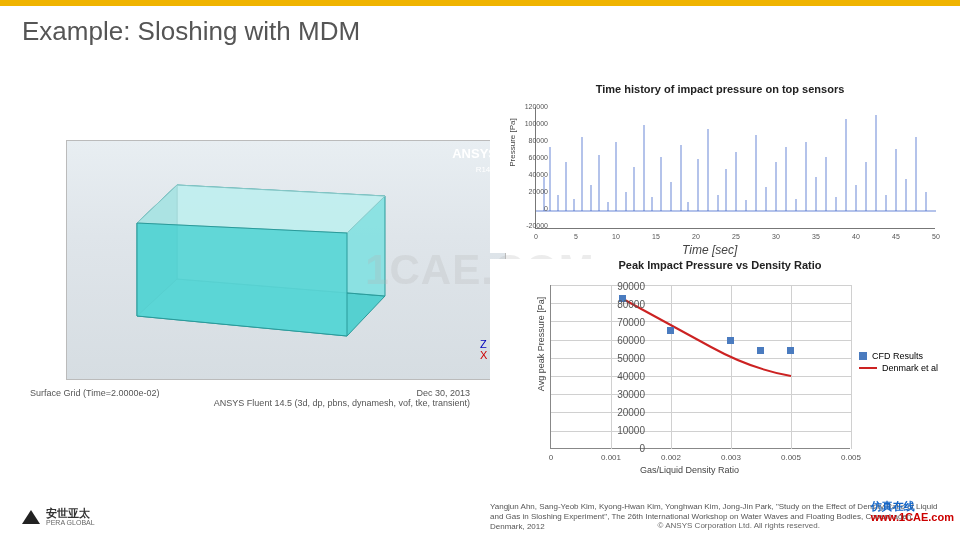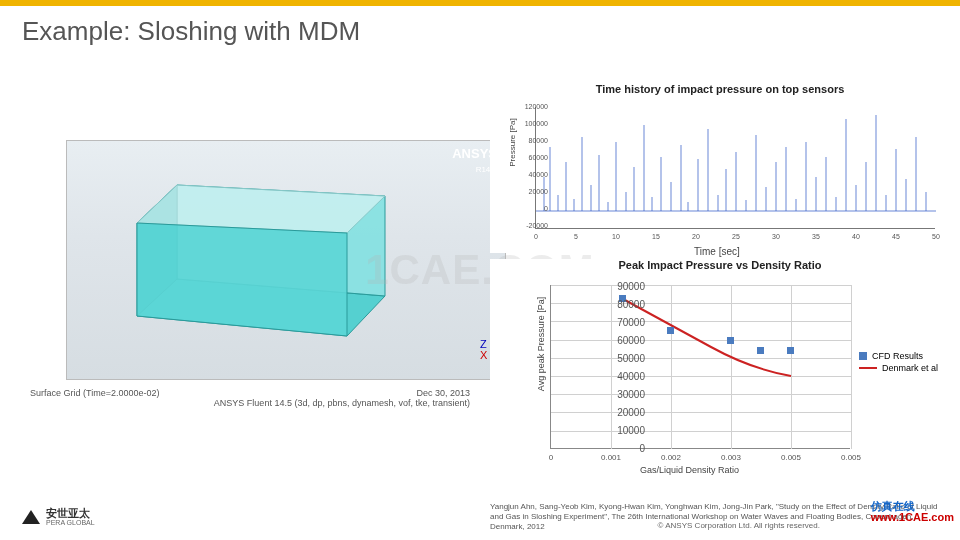--- a/index.html
+++ b/index.html
@@ -16,21 +16,21 @@
   .ax-y { color: #0a0; }
   .ax-x { color: #c00; }
   .sim-meta { margin-top: 8px; font-size: 9px; color: #555; display: flex; justify-content: space-between; }
   .sim-line2 { font-size: 9px; color: #555; text-align: right; }
   .right-panel { position: absolute; top: 80px; left: 490px; width: 460px; }
   .chart { position: relative; background: #fff; }
   .chart-title { text-align: center; font-size: 11px; font-weight: bold; color: #222; margin: 3px 0; }
   .c1 { width: 460px; height: 170px; }
   .plotarea1 { position: absolute; left: 45px; top: 24px; width: 400px; height: 122px; border-left: 1px solid #777; border-bottom: 1px solid #777; }
   .c1 .ylabel { position: absolute; left: -2px; top: 55px; transform: rotate(-90deg); font-size: 8px; color: #444; }
-  .c1 .xlabel { position: absolute; left: 204px; bottom: -4px; font-size: 10px; color: #444; }
+  .c1 .xlabel { position: absolute; left: 192px; bottom: -4px; font-size: 12px; color: #444; font-style: italic; }
   .c1 .ytick { position: absolute; right: 402px; font-size: 7px; color: #555; text-align: right; width: 36px; }
   .c1 .xtick { position: absolute; top: 150px; font-size: 7px; color: #555; width: 20px; text-align: center; }
   .c2 { width: 460px; height: 230px; margin-top: 6px; }
   .plotarea2 { position: absolute; left: 60px; top: 26px; width: 300px; height: 164px; border-left: 1px solid #888; border-bottom: 1px solid #888; }
   .plotarea2 .hgrid { position: absolute; left: 0; width: 300px; height: 0; border-top: 1px solid #d0d0d0; }
   .plotarea2 .vgrid { position: absolute; top: 0; height: 164px; width: 0; border-left: 1px solid #d0d0d0; }
   .c2 .ylabel { position: absolute; left: 4px; top: 80px; transform: rotate(-90deg); transform-origin: center; font-size: 9px; color: #444; }
   .c2 .xlabel { position: absolute; left: 150px; bottom: 14px; font-size: 9px; color: #444; }
   .c2 .ytick { position: absolute; right: 305px; font-size: 10px; color: #555; text-align: right; width: 50px; }
   .c2 .xtick { position: absolute; top: 194px; font-size: 8px; color: #555; width: 34px; text-align: center; }

